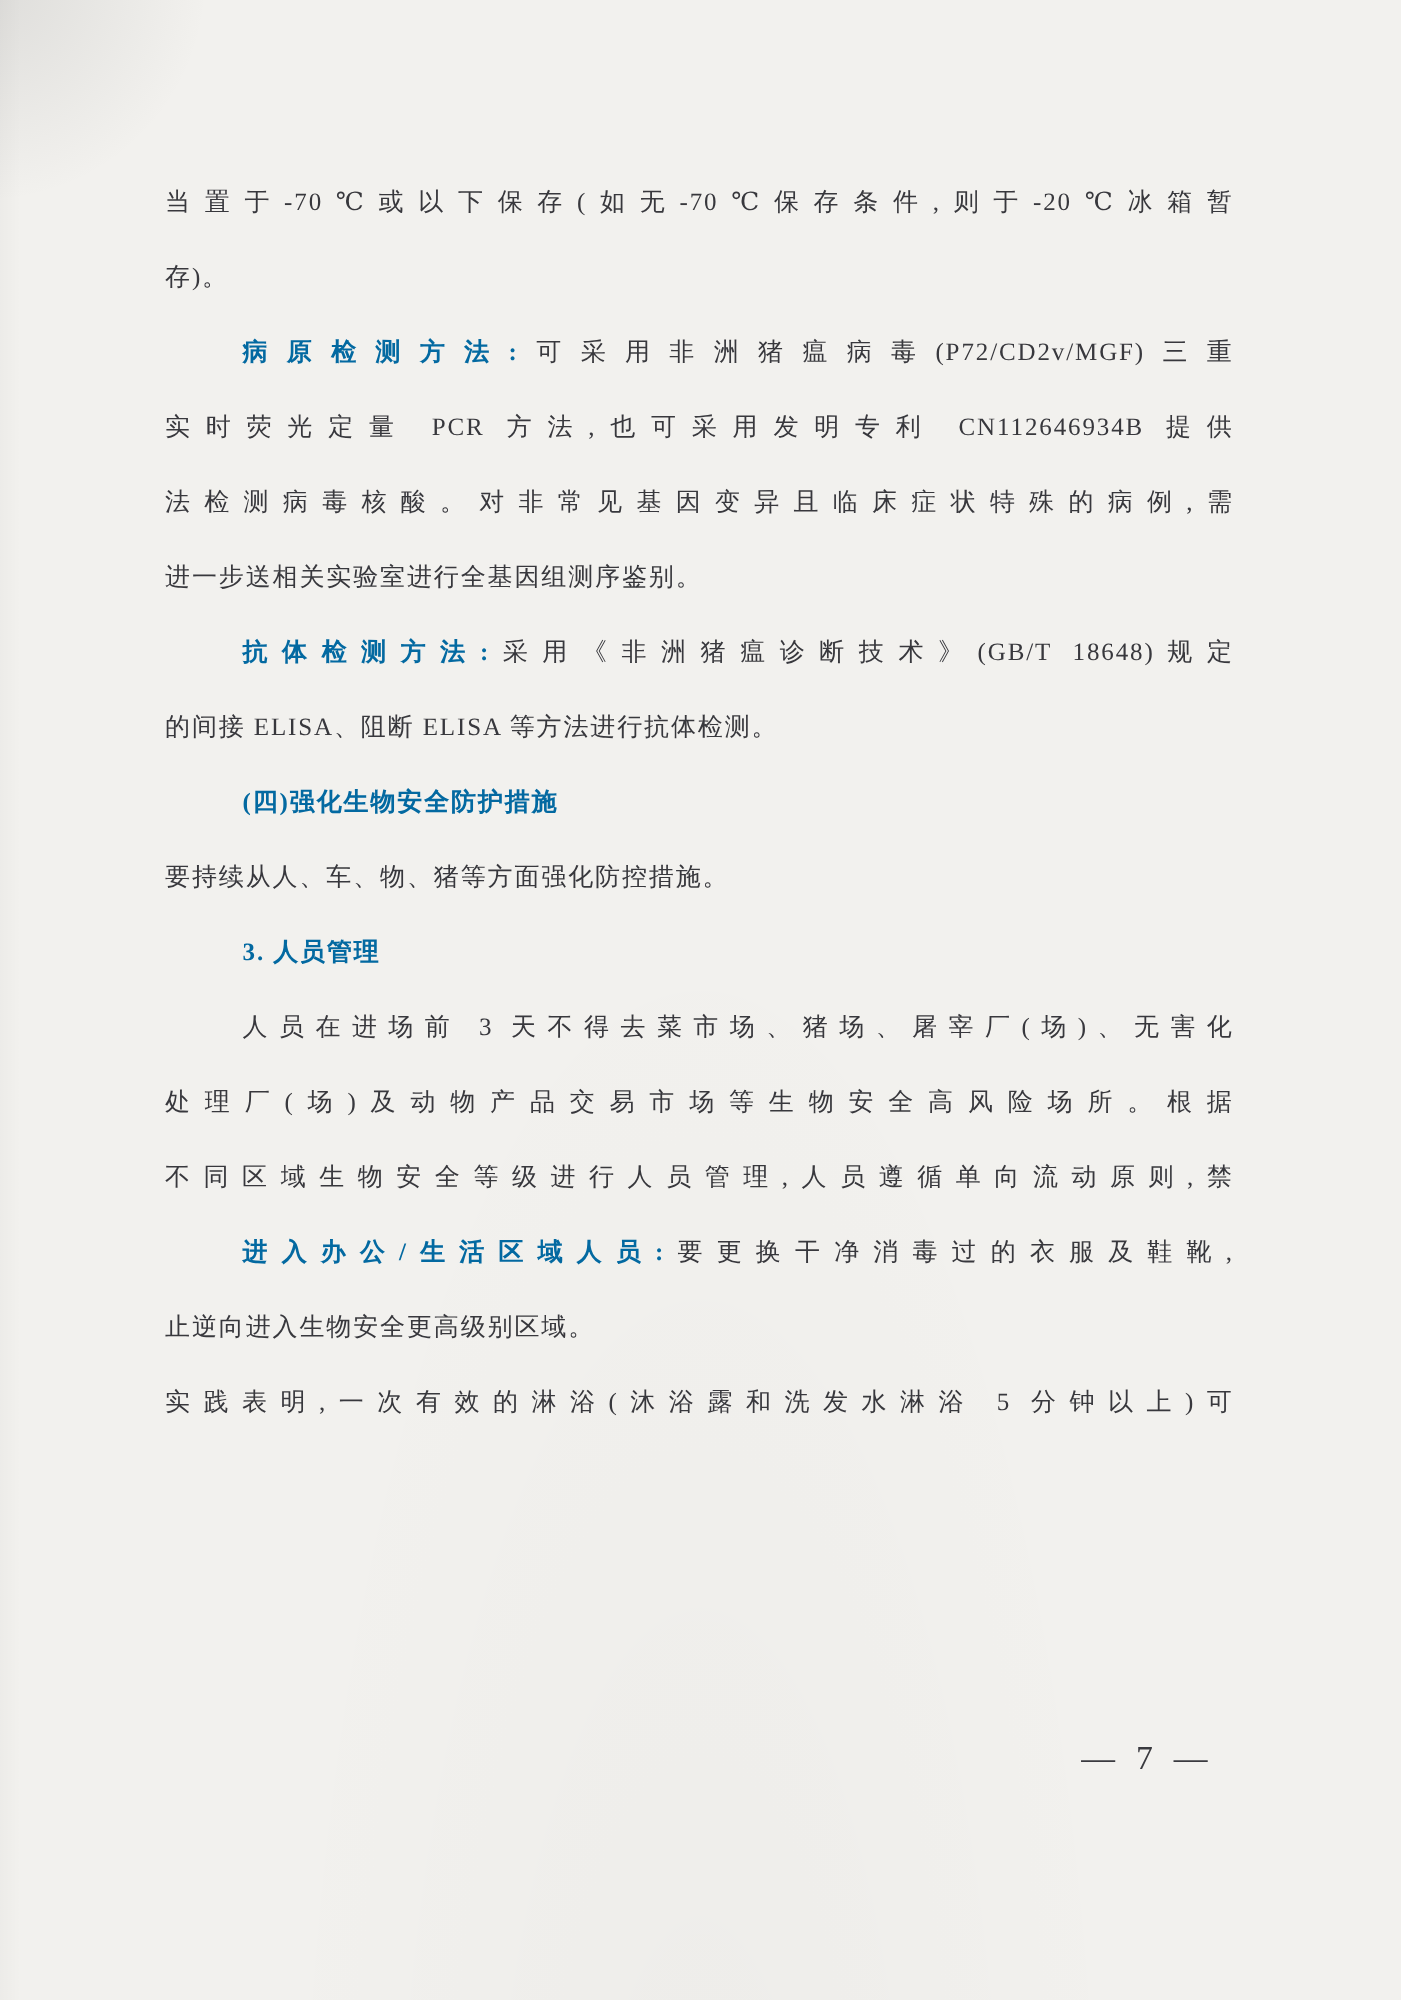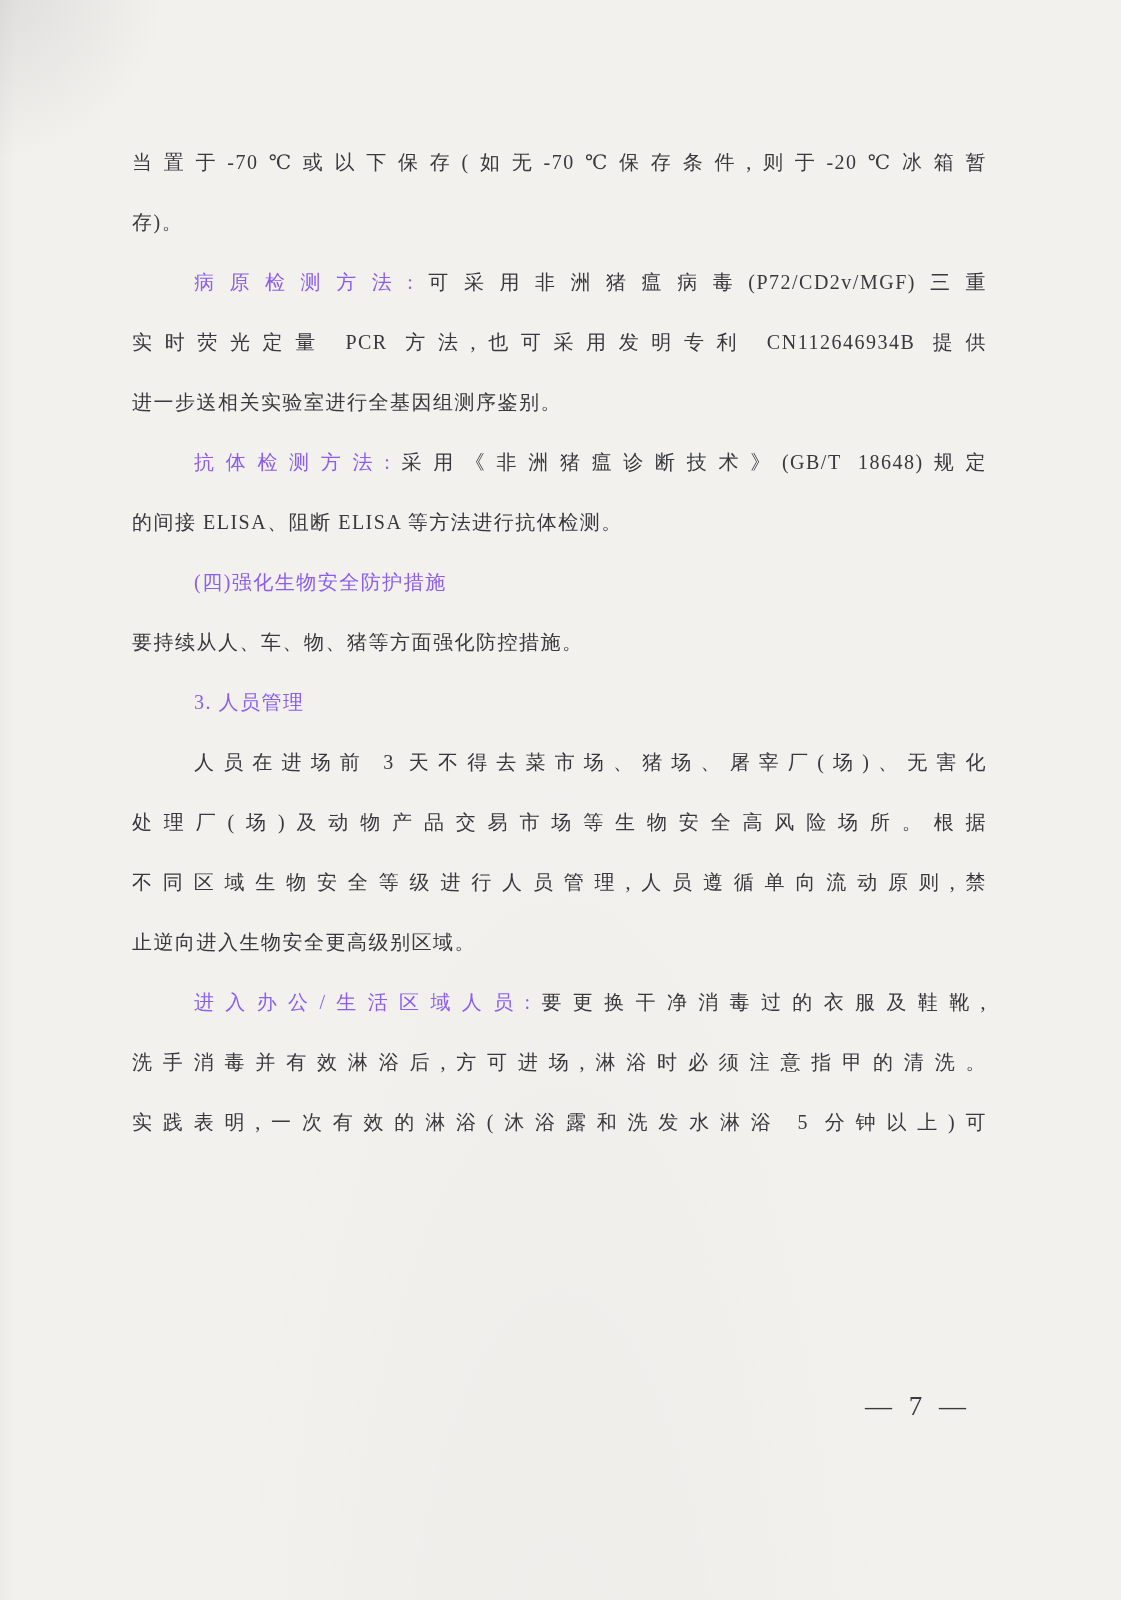--- a/index.html
+++ b/index.html
@@ -45,22 +45,22 @@
   }
   .line.fill {
     white-space: normal;
     text-align: justify;
     text-align-last: justify;
   }
   .line.indent { text-indent: 62px; }
 
   .seg { font-weight: 400; }
   .seg.bold {
-    font-weight: 400;
-    color: #8b5cf6;
+    font-weight: 700;
+    color: #0369a1;
   }
 
   .pagenum {
     position: absolute;
     top: 1386px;
     right: 150px;
     height: 40px;
     line-height: 40px;
     font-size: 27px;
     letter-spacing: 5px;
@@ -69,28 +69,28 @@
 </style>
 </head>
 <body>
 
 <div class="page">
   <div class="textblock">
       <div class="line fill"><span class="seg">当置于-70℃或以下保存(如无-70℃保存条件,则于-20℃冰箱暂</span></div>
       <div class="line"><span class="seg">存)。</span></div>
       <div class="line indent fill"><span class="seg bold">病原检测方法:</span><span class="seg">可采用非洲猪瘟病毒(P72/CD2v/MGF)三重</span></div>
       <div class="line fill"><span class="seg">实时荧光定量 PCR 方法,也可采用发明专利 CN112646934B 提供</span></div>
+      <div class="line fill"><span class="seg">法检测病毒核酸。对非常见基因变异且临床症状特殊的病例,需</span></div>
       <div class="line"><span class="seg">进一步送相关实验室进行全基因组测序鉴别。</span></div>
       <div class="line indent fill"><span class="seg bold">抗体检测方法:</span><span class="seg">采用《非洲猪瘟诊断技术》(GB/T 18648)规定</span></div>
       <div class="line"><span class="seg">的间接 ELISA、阻断 ELISA 等方法进行抗体检测。</span></div>
       <div class="line indent"><span class="seg bold">(四)强化生物安全防护措施</span></div>
       <div class="line"><span class="seg">要持续从人、车、物、猪等方面强化防控措施。</span></div>
       <div class="line indent"><span class="seg bold">3. 人员管理</span></div>
       <div class="line indent fill"><span class="seg">人员在进场前 3 天不得去菜市场、猪场、屠宰厂(场)、无害化</span></div>
       <div class="line fill"><span class="seg">处理厂(场)及动物产品交易市场等生物安全高风险场所。根据</span></div>
       <div class="line fill"><span class="seg">不同区域生物安全等级进行人员管理,人员遵循单向流动原则,禁</span></div>
+      <div class="line indent fill"><span class="seg bold">进入办公/生活区域人员:</span><span class="seg">要更换干净消毒过的衣服及鞋靴,</span></div>
       <div class="line"><span class="seg">止逆向进入生物安全更高级别区域。</span></div>
-      <div class="line indent fill"><span class="seg bold">进入办公/生活区域人员:</span><span class="seg">要更换干净消毒过的衣服及鞋靴,</span></div>
-      <div class="line fill"><span class="seg">洗手消毒并有效淋浴后,方可进场,淋浴时必须注意指甲的清洗。</span></div>
       <div class="line fill"><span class="seg">实践表明,一次有效的淋浴(沐浴露和洗发水淋浴 5 分钟以上)可</span></div>
     </div>
   <div class="pagenum">— 7 —</div>
 </div>
 
 </body></html>

